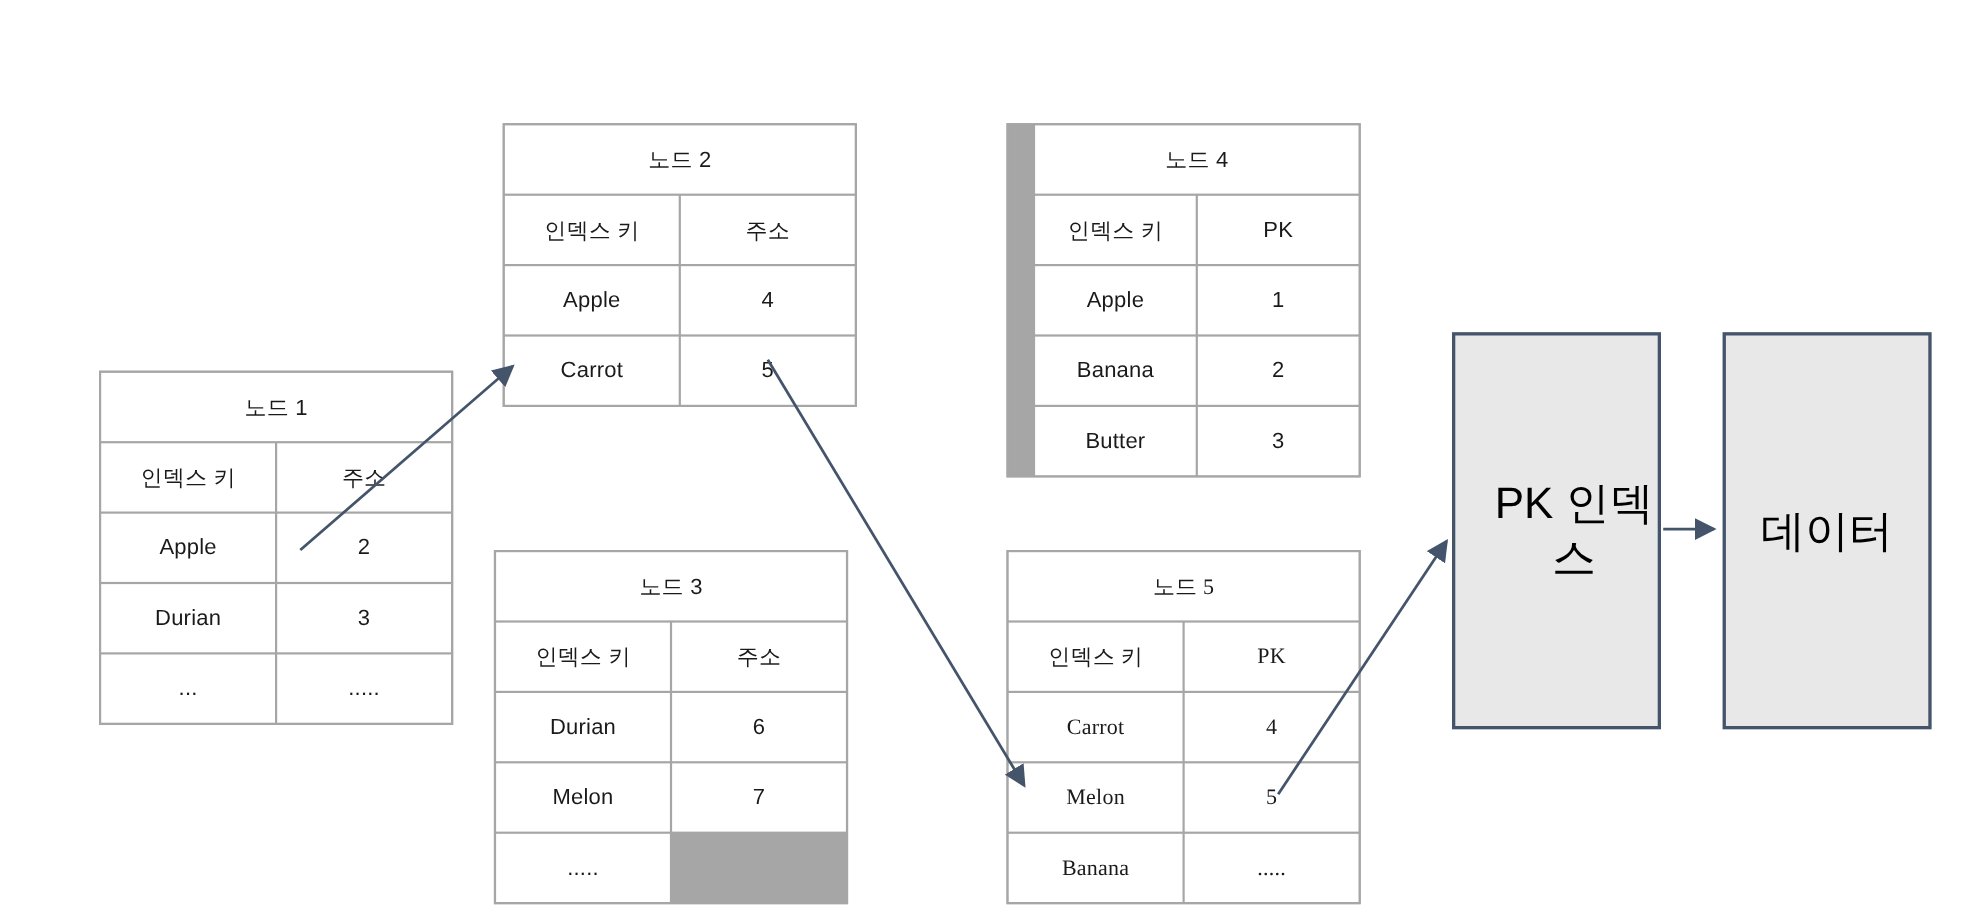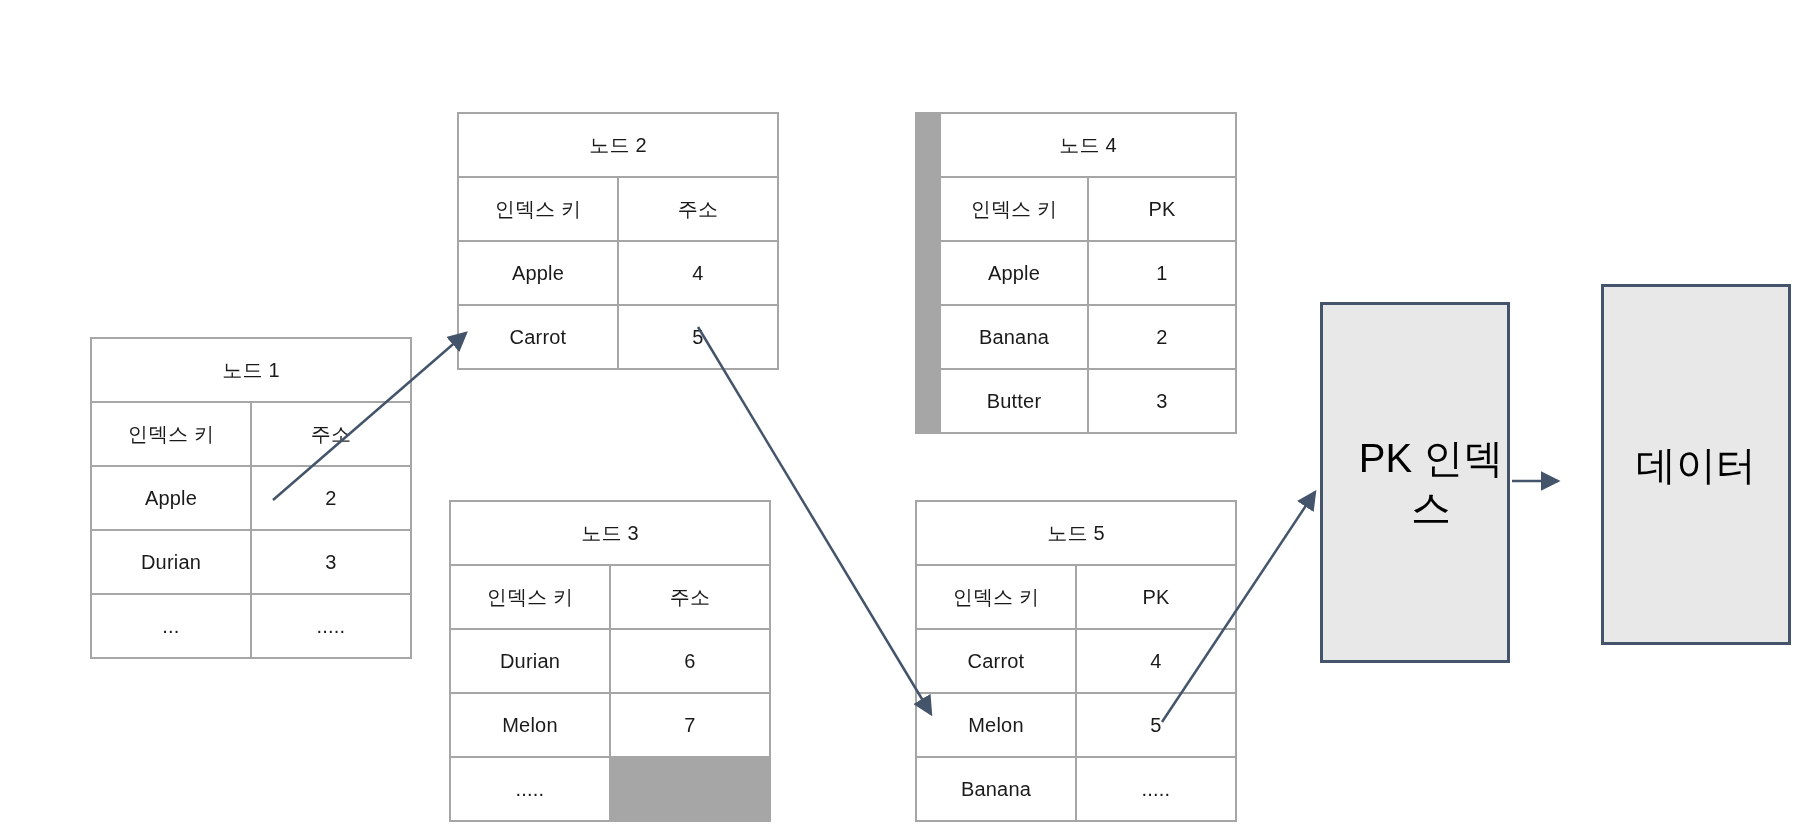--- a/index.html
+++ b/index.html
@@ -32,41 +32,41 @@
     font-size: 20px;
     color: #1a1a1a;
     letter-spacing: 0.2px;
   }
   .cell.title { grid-column: 1 / span 2; }
 
   #node1 { left: 50px;  top: 337px; margin-left: 40px; }
   #node2 { left: 457px; top: 112px; }
   #node3 { left: 449px; top: 500px; }
   #node4 { left: 915px; top: 112px; padding-left: 24px; }
-  #node5 { left: 915px; top: 500px; }
+  #node5 { left: 915px; top: 500px; font-family: Liberation Serif, serif; }
 
   
   .bigbox {
     position: absolute;
     width: 190px;
     height: 361px;
     box-sizing: border-box;
     background: #e8e8e8;
     border: 3px solid #44546a;
     display: flex;
     flex-direction: column;
     align-items: center;
     justify-content: center;
     text-align: center;
     font-size: 40px;
     color: #000000;
     line-height: 1.25;
   }
   #pkbox   { left: 1320px; top: 302px; padding-left: 32px; }
-  #databox { left: 1566px; top: 284px; margin-left: 35px; }
+  #databox { left: 1566px; top: 302px; }
   .bigbox span { display: block; }
 
   
   #arrow-layer {
     position: absolute;
     left: 0; top: 0;
     width: 1795px;
     height: 826px;
     pointer-events: none;
   }

